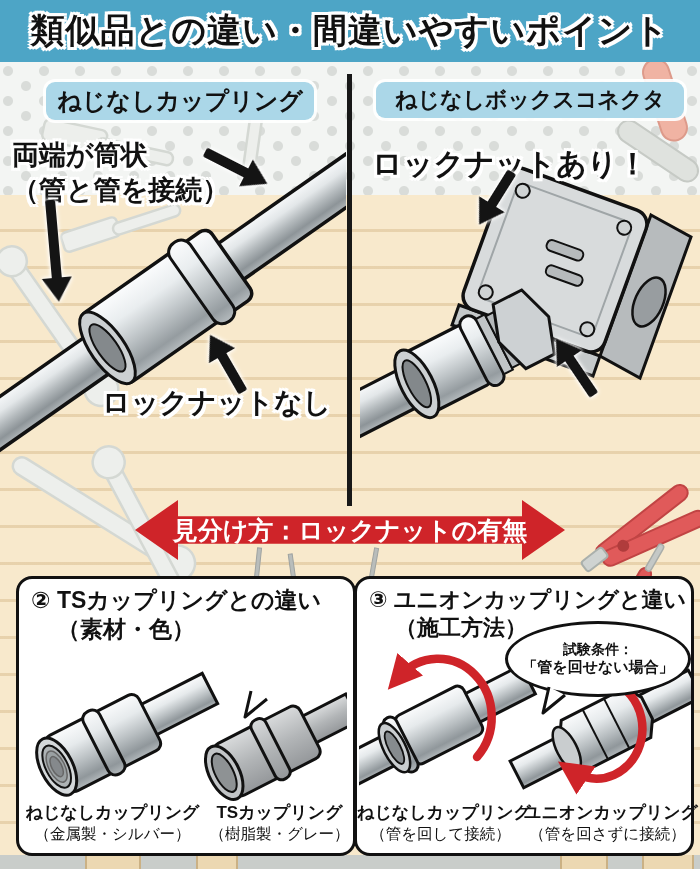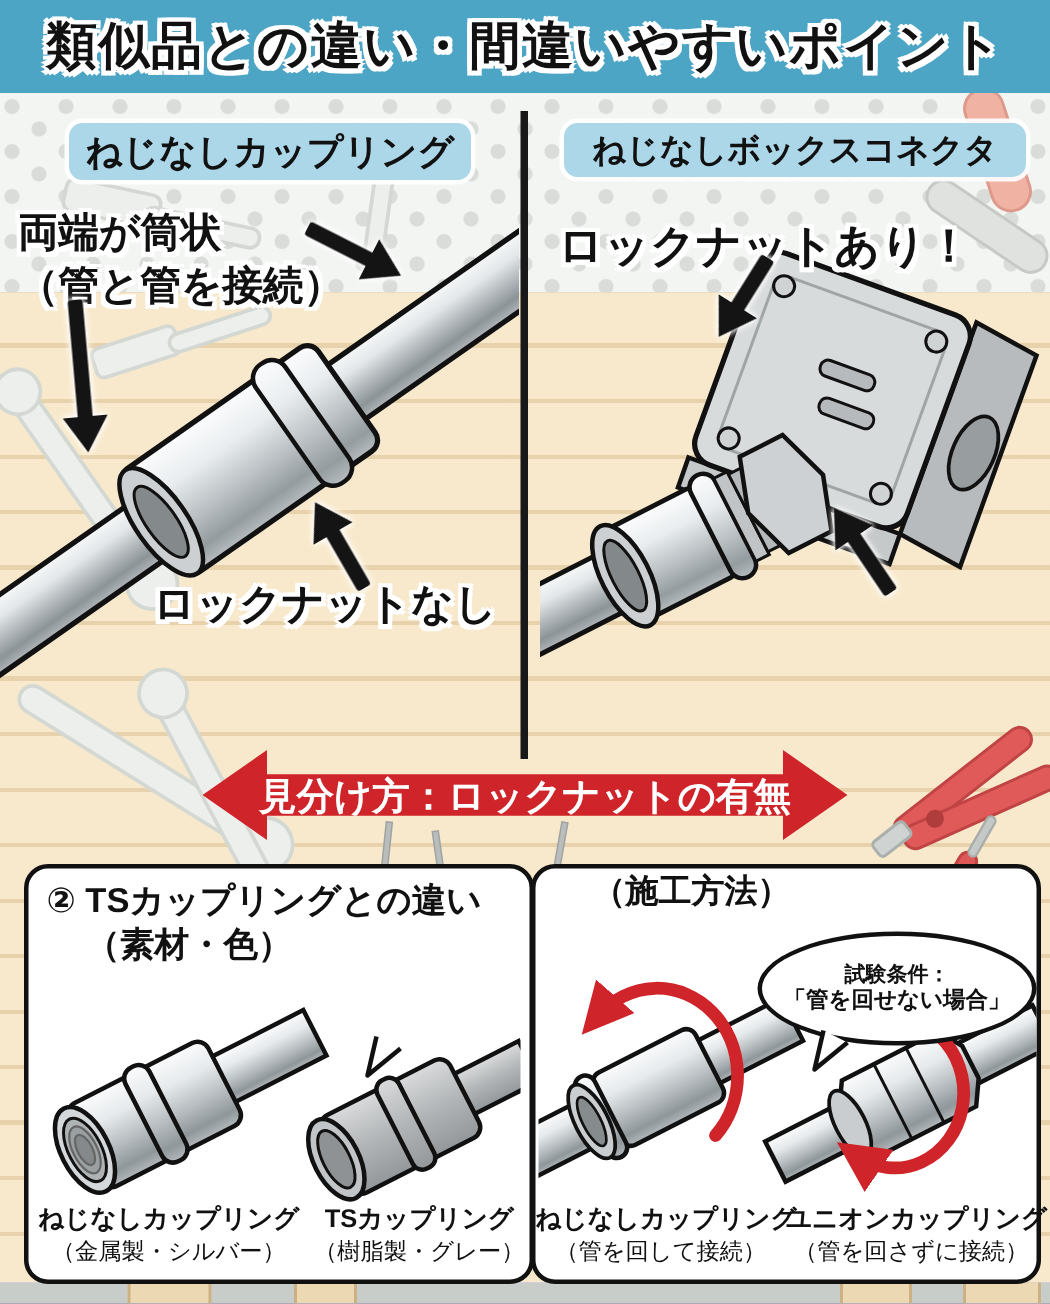--- a/index.html
+++ b/index.html
@@ -1,19 +1,19 @@
 <!DOCTYPE html>
 <html><head>
 <meta charset="utf-8">
 <style>
   html,body{margin:0;padding:0;background:#888;}
   #stage{
     position:relative;width:700px;height:869px;overflow:hidden;
     font-family:"Liberation Sans","DejaVu Sans",sans-serif;
-    background:#c4b5fd;
+    background:#a16207;
   }
   .abs{position:absolute;}
   
   #banner{
     left:0;top:0;width:700px;height:62px;background:#4da5c6;z-index:6;
     display:flex;align-items:center;justify-content:center;
   }
   #banner .t{
     font-size:34px;font-weight:900;color:#111;letter-spacing:1px;
     text-shadow:-3px -3px 0 #fff,3px -3px 0 #fff,-3px 3px 0 #fff,3px 3px 0 #fff,
@@ -327,20 +327,24 @@
         <div class="ds">（金属製・シルバー）</div>
       </div>
       <div class="col" style="width:44%;">
         <div class="nm">TSカップリング</div>
         <div class="ds">（樹脂製・グレー）</div>
       </div>
     </div>
   </div>
 
   <div class="panel" style="left:354px;top:576px;">
+    <div class="ttl" style="font-size:22px;">
+      <span>③</span>
+      <span>ユニオンカップリングと違い</span>
+    </div>
     <div class="sub" style="font-size:22px;">（施工方法）</div>
 
     <div class="bubble" style="left:148px;top:42px;width:180px;height:70px;">
       <div style="font-size:14px;">試験条件：</div>
       <div style="font-size:15px;">「管を回せない場合」</div>
     </div>
     <svg class="btail" style="left:182px;top:106px;" width="28" height="30">
       <path d="M10,2 L4,28 L26,10" fill="#fff" stroke="#111" stroke-width="3" stroke-linejoin="round"></path>
     </svg>
 

